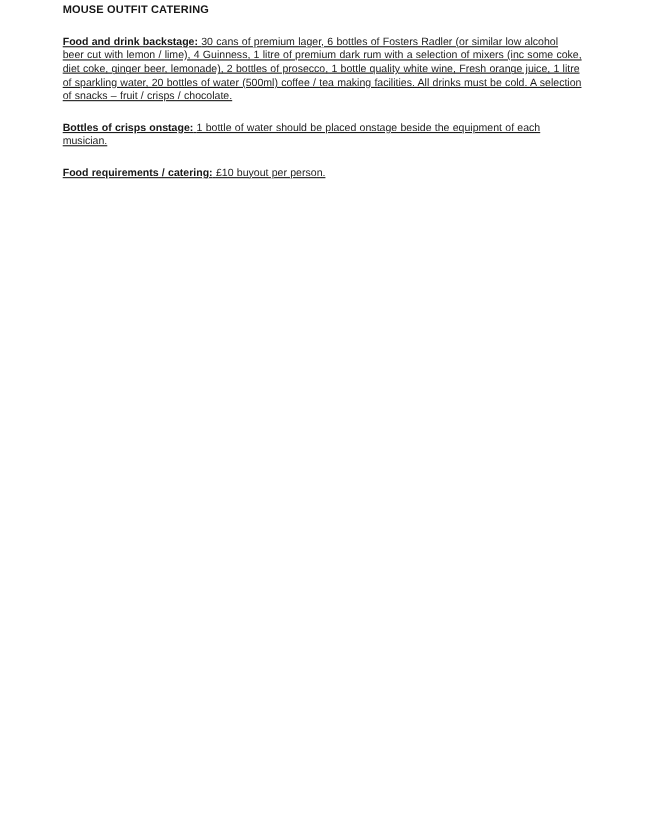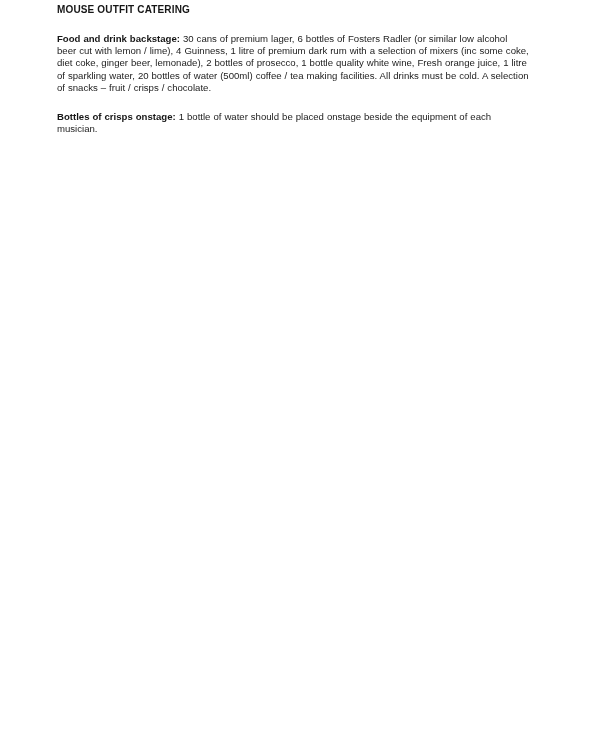--- a/index.html
+++ b/index.html
@@ -30,31 +30,33 @@
       margin: 0 0 12px 0;
       color: #161616;
     }
     .para {
       font-size: 9.6px;
       line-height: 12.45px;
       margin: 16px 0 11px 0;
       text-align: left;
       color: #1c1c1c;
       word-spacing: 0.3px;
+      text-decoration: underline;
     }
     .para .label {
       font-weight: bold;
       color: #161616;
     }
   </style>
 </head>
 <body>
 
 <div class="page">
 
   <h1 class="doc-title">MOUSE OUTFIT CATERING</h1>
 
   <p class="para"><span class="label">Food and drink backstage:</span> <span>30 cans of premium lager, 6 bottles of Fosters Radler (or similar low alcohol beer cut with lemon / lime), 4 Guinness, 1 litre of premium dark rum with a selection of mixers (inc some coke, diet coke, ginger beer, lemonade), 2 bottles of prosecco, 1 bottle quality white wine, Fresh orange juice, 1 litre of sparkling water, 20 bottles of water (500ml) coffee / tea making facilities. All drinks must be cold. A selection of snacks – fruit / crisps / chocolate.</span></p>
 
   <p class="para"><span class="label">Bottles of crisps onstage:</span> <span>1 bottle of water should be placed onstage beside the equipment of each musician.</span></p>
 
+  <p class="para"><span class="label">Food requirements / catering:</span> <span>£10 buyout per person.</span></p>
 
 </div>
 
 </body></html>

